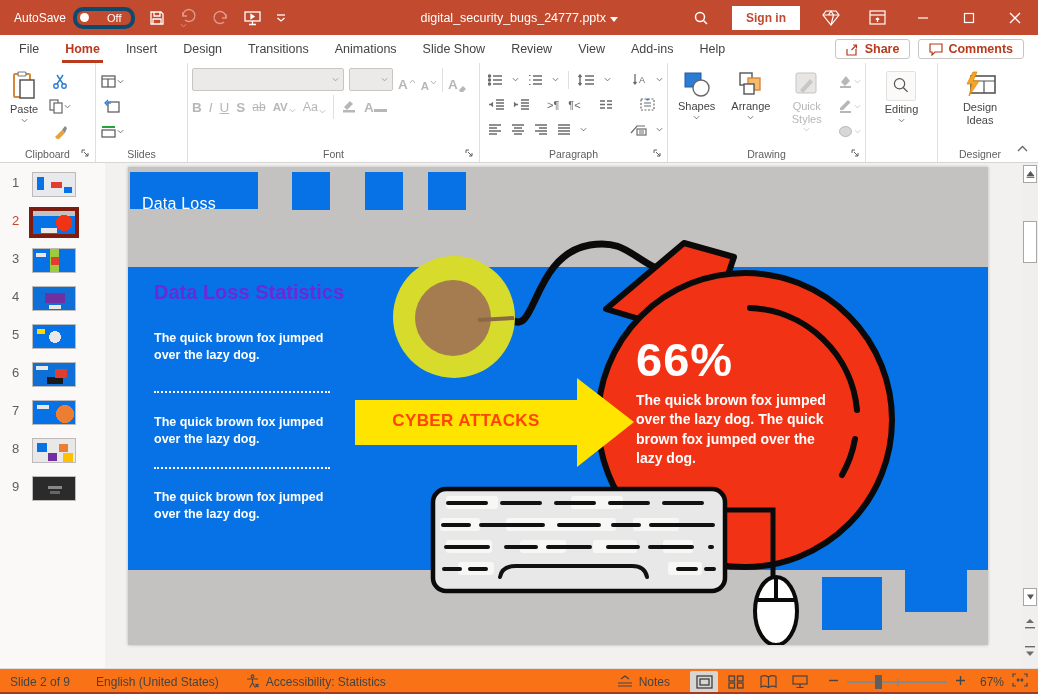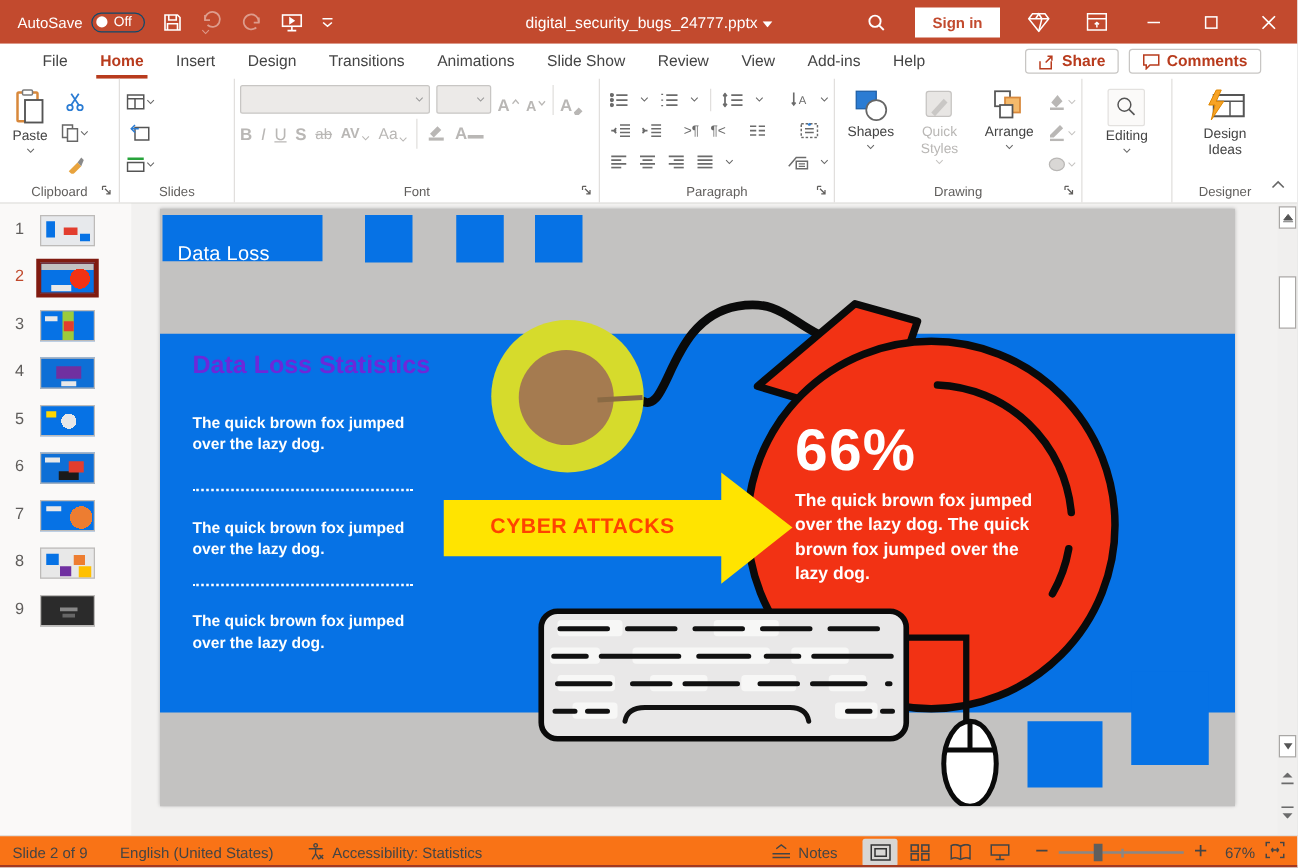--- a/index.html
+++ b/index.html
@@ -8,33 +8,33 @@
     --blue:#0672E5; --slidegray:#C3C2C1; --red:#F23214; --yellow:#FFE400;
   }
   *{box-sizing:border-box;margin:0;padding:0}
   body{font-family:"Liberation Sans",sans-serif;background:#fff}
   .app{position:relative;width:1038px;height:694px;overflow:hidden;border-bottom:2px solid #A33A21;background:#fff}
 
   
   .titlebar{height:35px;background:var(--tb);display:flex;align-items:center;color:#fff;font-size:12px;position:relative}
   .tb-left{display:flex;align-items:center;gap:14px;padding-left:14px}
   .autosave{display:flex;align-items:center;gap:7px}
-  .pill{display:flex;align-items:center;gap:5px;border:1px solid #0c4a6e;border-radius:10px;padding:1px 9px 1px 3px}
+  .pill{display:flex;align-items:center;gap:18px;border:4px solid #0c4a6e;border-radius:10px;padding:1px 9px 1px 3px}
   .pill .dot{width:9px;height:9px;border-radius:50%;background:#fff}
   .qat{display:flex;align-items:center;gap:15px}
   .qat svg{display:block}
   .faded{opacity:.45}
   .tb-title{position:absolute;left:0;right:0;text-align:center;font-size:12.5px;pointer-events:none}
   .tb-title span{pointer-events:auto}
   .tb-right{margin-left:auto;display:flex;align-items:center;height:100%}
   .tb-btn{width:46px;height:100%;display:flex;align-items:center;justify-content:center}
   .signin{background:#fff;color:var(--tb);font-weight:700;font-size:12px;padding:5px 14px;border:none;margin:0 8px}
 
   
-  .menubar{height:28px;display:flex;align-items:center;background:#fff;padding:0 21px;position:relative}
+  .menubar{height:28px;display:flex;align-items:center;background:#fff;padding:0 6px;position:relative}
   #tabs{display:flex;height:100%}
   .tab{display:flex;align-items:center;padding:0 13px;font-size:12.5px;color:var(--txt);position:relative;cursor:default}
   .tab.active{color:var(--accent);font-weight:700}
   .tab.active::after{content:"";position:absolute;left:10px;right:10px;bottom:0;height:3px;background:var(--accent)}
   .mb-right{margin-left:auto;display:flex;gap:8px;padding-right:8px}
   .mb-btn{display:flex;align-items:flex-end;gap:5px;border:1px solid #C8C6C4;border-radius:3px;background:#fff;color:var(--accent);font-size:12.5px;padding:2px 10px;font-weight:600}
 
   
   .ribbon{height:100px;background:#fff;border-bottom:1px solid #D8D6D4;display:flex;position:relative}
   .group{display:flex;flex-direction:column;border-right:1px solid var(--ribbon-line);padding:4px 4px 0}
@@ -518,38 +518,38 @@
         <div class="bigbtn">
           <svg width="30" height="27" viewBox="0 0 30 27">
               <rect x="3" y="2" width="16" height="14" fill="#2B7CD3" stroke="#1c5da5"></rect>
               <circle cx="19" cy="17" r="8" fill="#fff" stroke="#666" stroke-width="1.4"></circle>
             </svg>
           <span>Shapes</span>
           <svg class="chev" viewBox="0 0 8 5" fill="none" stroke="#666">
               <path d="M1 1 l3 3 3-3"></path>
             </svg>
         </div>
-        <div class="bigbtn dis">
-          <svg width="28" height="27" viewBox="0 0 28 27">
-              <rect x="3" y="2" width="20" height="20" rx="2" fill="#E8E6E4" stroke="#c5c3c1"></rect>
-              <path d="M7 19 L17 8 l3 3 -10 11 z" fill="#c9c7c5"></path>
-            </svg>
-          <span>Quick Styles</span>
-          <svg class="chev" viewBox="0 0 8 5" fill="none" stroke="#c5c3c1">
-              <path d="M1 1 l3 3 3-3"></path>
-            </svg>
-        </div>
         <div class="bigbtn">
           <svg width="28" height="27" viewBox="0 0 28 27">
               <rect x="3" y="2" width="12" height="12" fill="#fff" stroke="#555" stroke-width="1.4"></rect>
               <rect x="11" y="7" width="12" height="12" fill="#F5BA6B" stroke="#D8883B" stroke-width="1.4"></rect>
               <rect x="7" y="13" width="10" height="10" fill="#fff" stroke="#555" stroke-width="1.4"></rect>
             </svg>
           <span>Arrange</span>
           <svg class="chev" viewBox="0 0 8 5" fill="none" stroke="#666">
+              <path d="M1 1 l3 3 3-3"></path>
+            </svg>
+        </div>
+        <div class="bigbtn dis">
+          <svg width="28" height="27" viewBox="0 0 28 27">
+              <rect x="3" y="2" width="20" height="20" rx="2" fill="#E8E6E4" stroke="#c5c3c1"></rect>
+              <path d="M7 19 L17 8 l3 3 -10 11 z" fill="#c9c7c5"></path>
+            </svg>
+          <span>Quick Styles</span>
+          <svg class="chev" viewBox="0 0 8 5" fill="none" stroke="#c5c3c1">
               <path d="M1 1 l3 3 3-3"></path>
             </svg>
         </div>
         <div class="smallcol">
           <span class="sbtn">
               <svg width="15" height="14" viewBox="0 0 15 14">
                 <path d="M3 8 L8 2 l4 5 -5 5 z" fill="#b9b7b5"></path>
                 <path d="M2 12 h11 v2 h-11 z" fill="#b9b7b5"></path>
               </svg>
               <svg class="chev" viewBox="0 0 8 5" fill="none" stroke="#c5c3c1">

